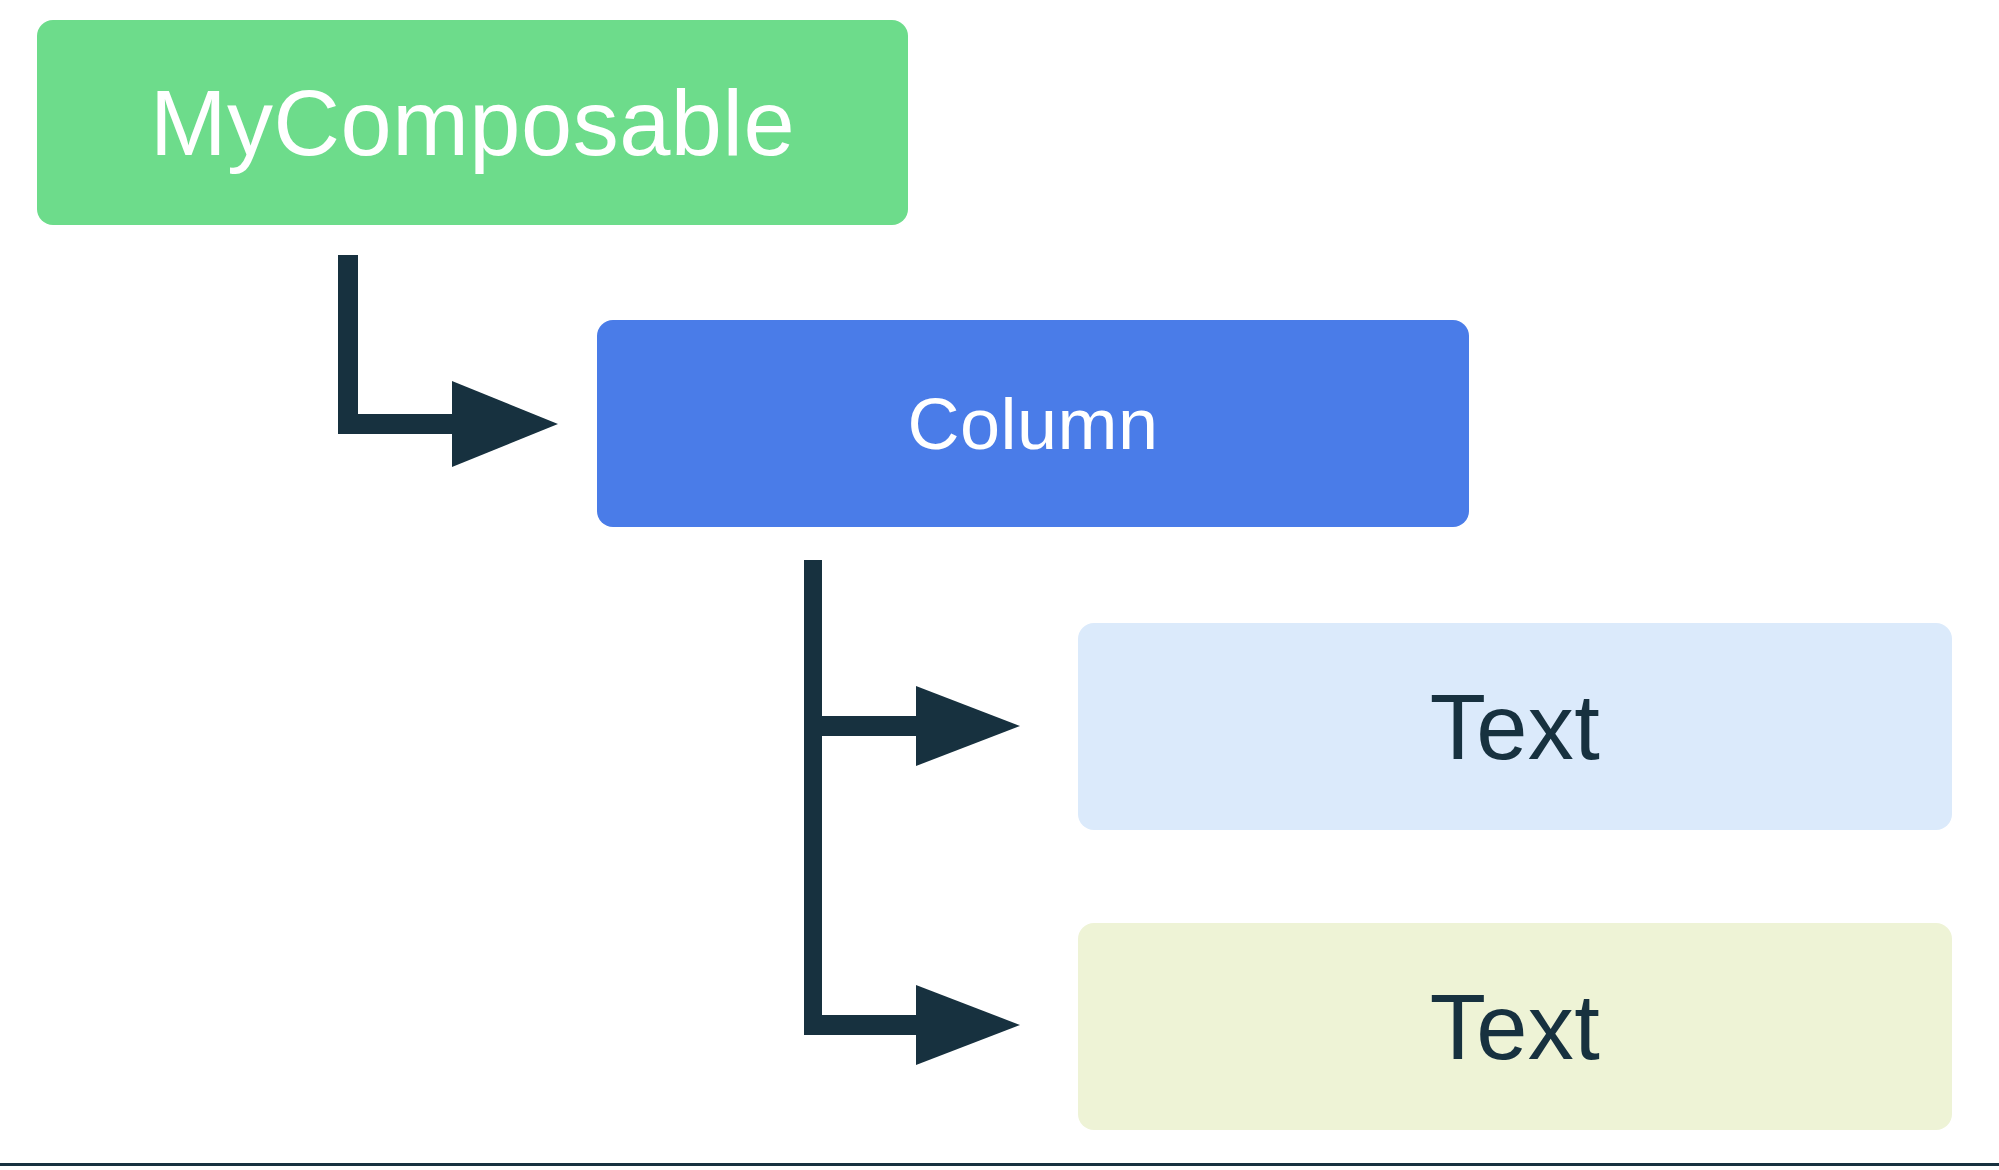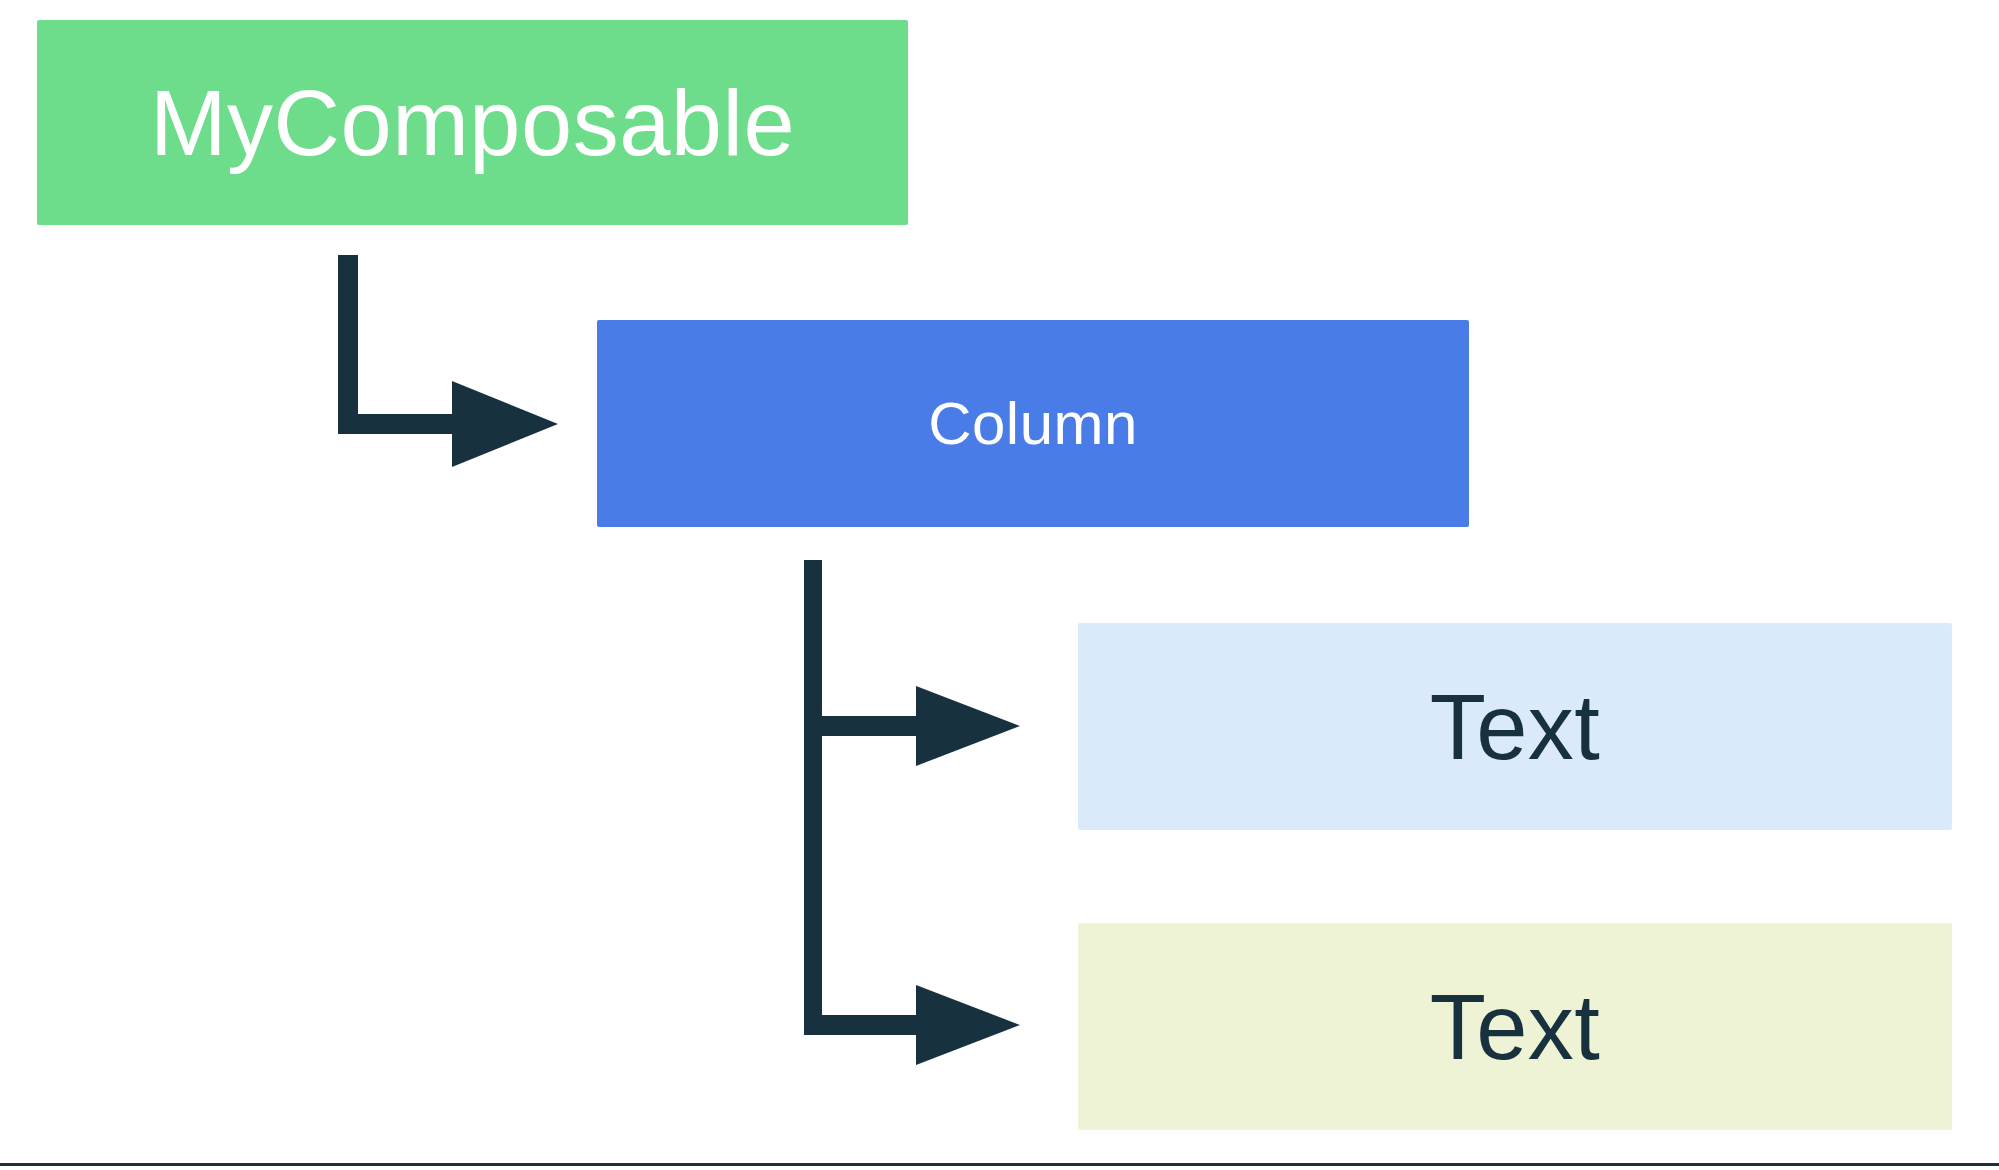--- a/index.html
+++ b/index.html
@@ -15,21 +15,21 @@
     width: 1999px;
     height: 1170px;
     background: #ffffff;
     overflow: hidden;
   }
   .node {
     position: absolute;
     display: flex;
     align-items: center;
     justify-content: center;
-    border-radius: 2px;
+    border-radius: 16px;
     box-sizing: border-box;
     text-align: center;
     line-height: 1;
     letter-spacing: 0.5px;
   }
   .node-label {
     display: block;
     white-space: nowrap;
   }
   #node-root {
@@ -41,21 +41,21 @@
     color: #ffffff;
     font-size: 92px;
   }
   #node-column {
     left: 597px;
     top: 320px;
     width: 872px;
     height: 207px;
     background: #4a7ce8;
     color: #ffffff;
-    font-size: 60px;
+    font-size: 72px;
   }
   #node-text-1 {
     left: 1078px;
     top: 623px;
     width: 874px;
     height: 207px;
     background: #dbeafb;
     color: #17313f;
     font-size: 92px;
   }

